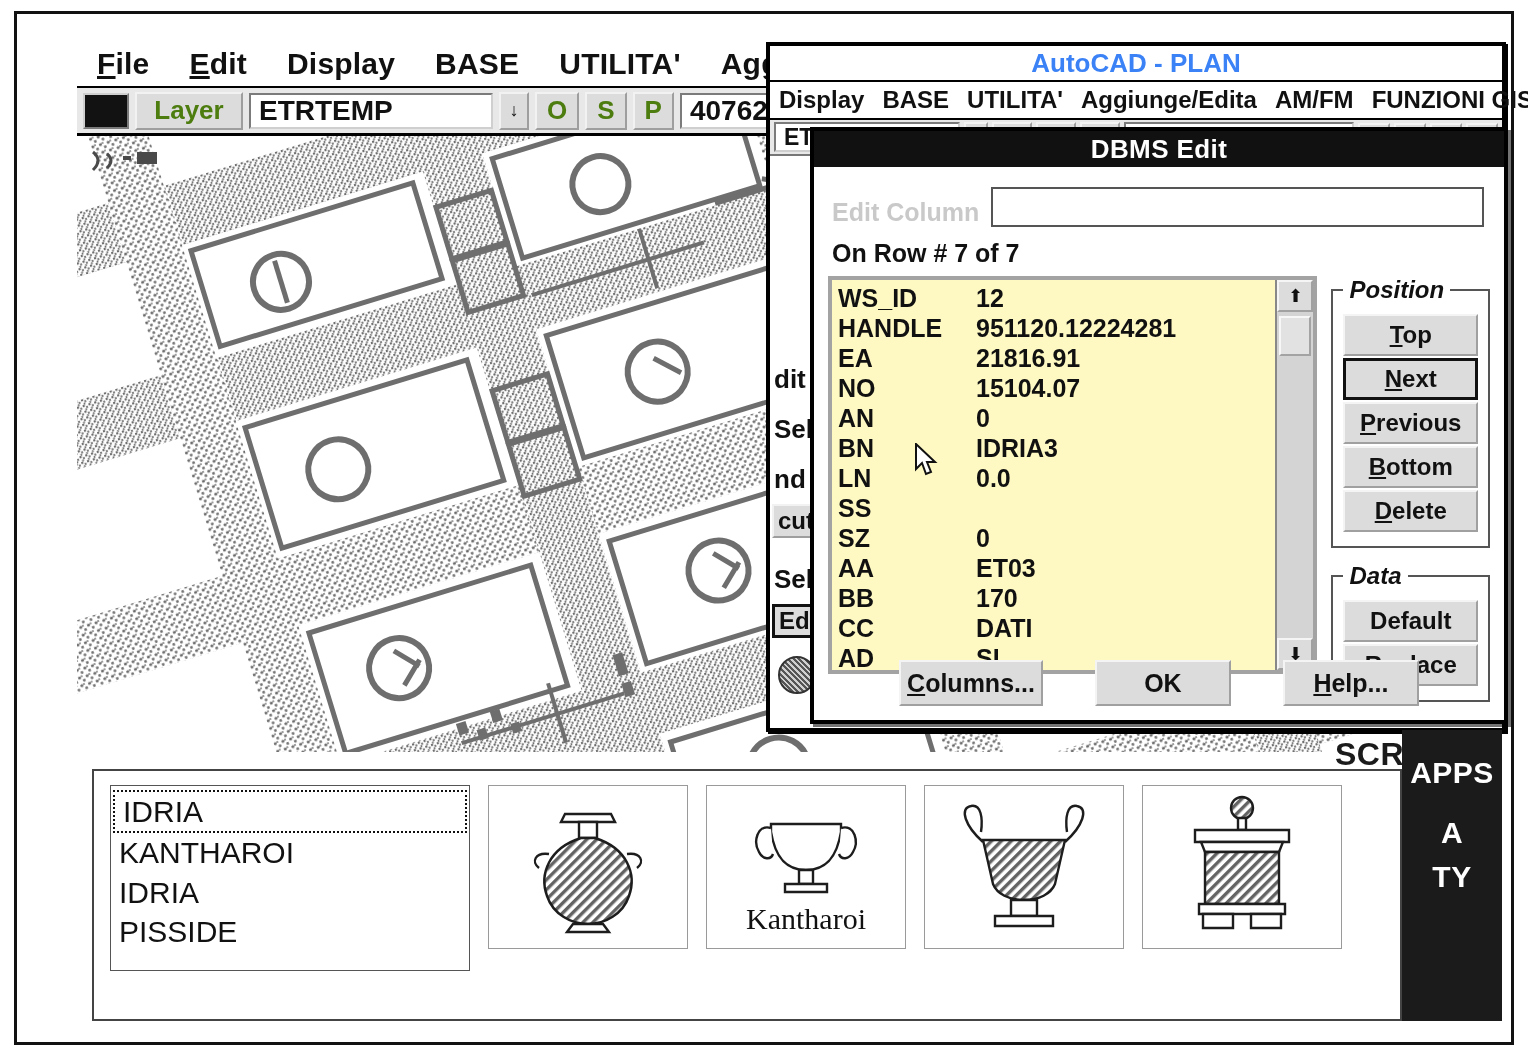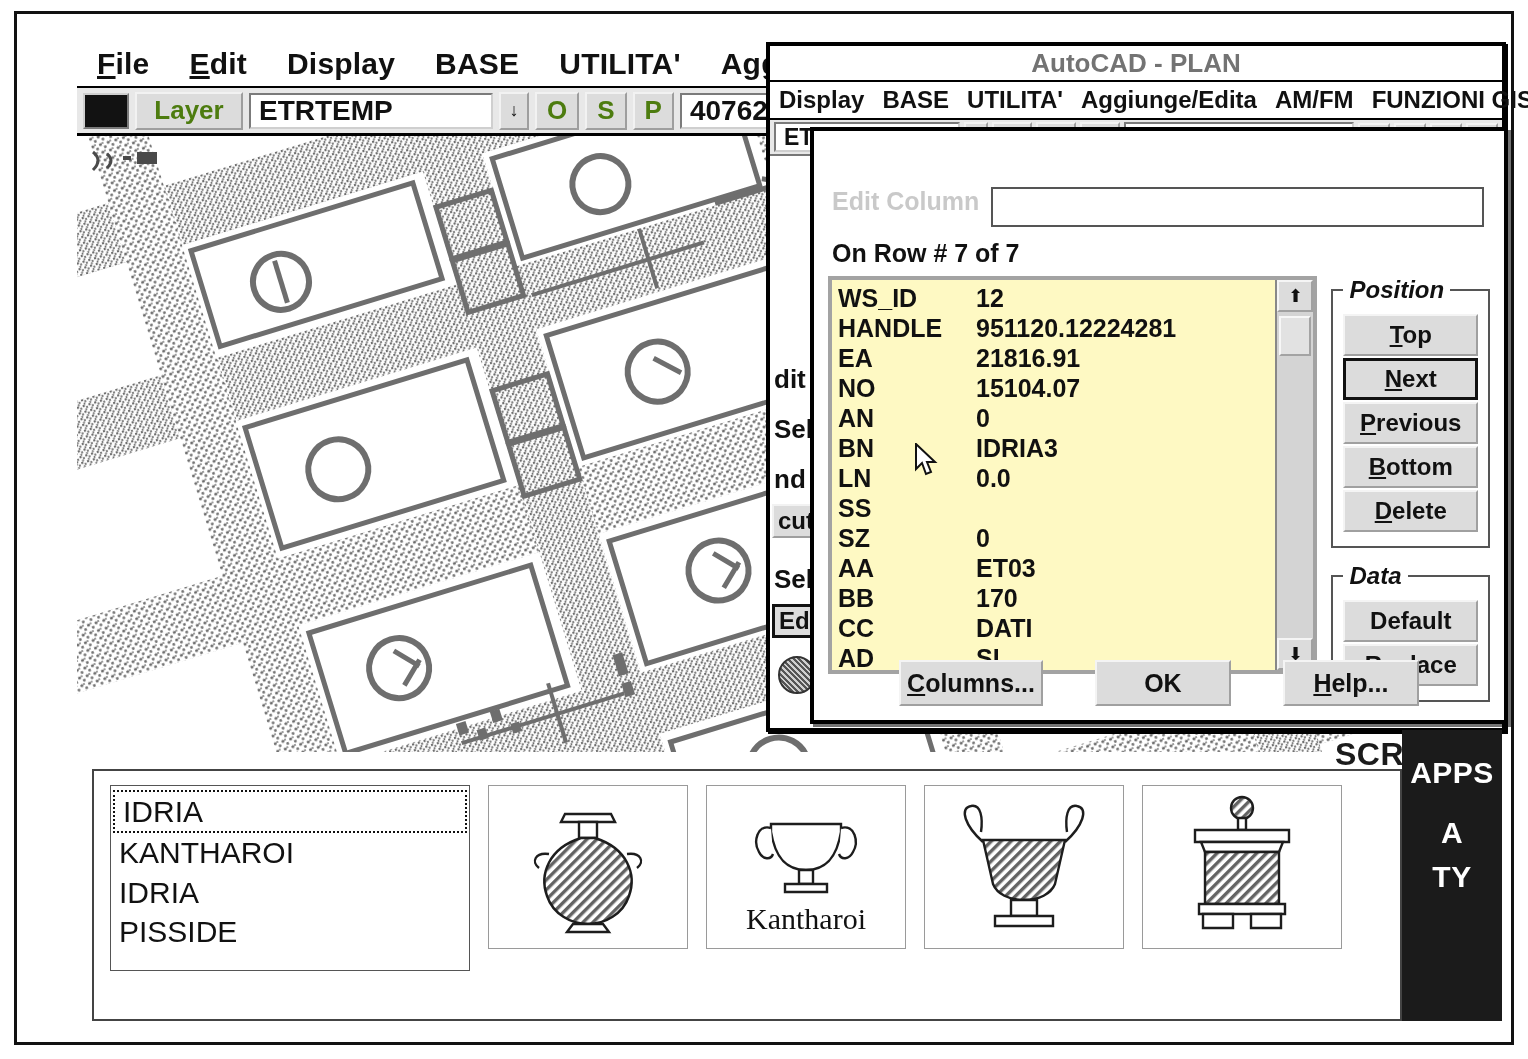--- a/index.html
+++ b/index.html
@@ -75,21 +75,21 @@
 
   
   .acad2{
     position:absolute;left:749px;top:28px;width:740px;height:690px;
     background:#ffffff;border:4px solid #000;box-sizing:border-box;
     box-shadow:2px 2px 0 #000;
   }
   .acad2 .titlebar{
     height:34px;background:#ffffff;border-bottom:2px solid #000;
     display:flex;align-items:center;justify-content:center;
-    font-size:26px;font-weight:bold;color:#737373;
+    font-size:26px;font-weight:bold;color:#3b82f6;
   }
   .acad2 .menubar2{
     height:38px;background:#fff;border-bottom:2px solid #000;
     display:flex;align-items:center;box-sizing:border-box;
   }
   .acad2 .menubar2 .mi{font-size:24px;font-weight:bold;color:#111;padding:0 9px;white-space:nowrap;}
   .acad2 .toolbar2{
     height:36px;background:#e8e8e8;display:flex;align-items:center;gap:4px;
     padding:2px 4px;box-sizing:border-box;border-bottom:2px solid #777;
   }
@@ -121,21 +121,21 @@
     background:#ffffff;border:4px solid #000;box-sizing:border-box;
     box-shadow:3px 3px 0 rgba(0,0,0,.55);
   }
   .dbms .dtitle{
     height:36px;background:#111111;color:#ffffff;
     display:flex;align-items:center;justify-content:center;
     font-size:26px;font-weight:bold;letter-spacing:.4px;
   }
   .dbms .dbody{position:absolute;left:0;top:36px;right:0;bottom:0;background:#fff;padding:14px 14px 10px 14px;box-sizing:border-box;}
 
-  .row-editcol{display:flex;align-items:flex-start;gap:12px;margin:6px 0 12px 4px;}
+  .row-editcol{display:flex;align-items:flex-end;gap:12px;margin:6px 0 12px 4px;}
   .lbl-disabled{font-size:25px;font-weight:bold;color:#c9c9c9;white-space:nowrap;}
   .editcol-input{
     flex:1;height:40px;background:#ffffff;border:2px solid #555;
     box-sizing:border-box;margin-right:6px;
   }
   .onrow{font-size:25px;font-weight:bold;color:#111;margin:0 0 8px 4px;}
 
   .listwrap{display:flex;gap:14px;}
   .listbox{
     position:relative;width:494px;height:398px;background:#fef9c3;
@@ -395,20 +395,21 @@
       <div class="ghost-row" style="top:258px">Sele</div>
       <div class="ghost-row" style="top:308px">nd B</div>
       <div class="ghost-btn" style="top:348px">cute</div>
       <div class="ghost-row" style="top:408px">Sele</div>
       <div class="ghost-btn" style="top:448px;border:3px solid #111">Edi</div>
       <div class="ghost-globe" style="top:500px"></div>
     </div>
   </div>
 
   <div class="dbms">
+    <div class="dtitle">DBMS Edit</div>
 
     <div class="dbody">
 
       <div class="row-editcol">
         <div class="lbl-disabled">Edit Column</div>
         <input class="editcol-input" type="text" value="" style="">
       </div>
 
       <div class="onrow">On Row # 7 of 7</div>
 

